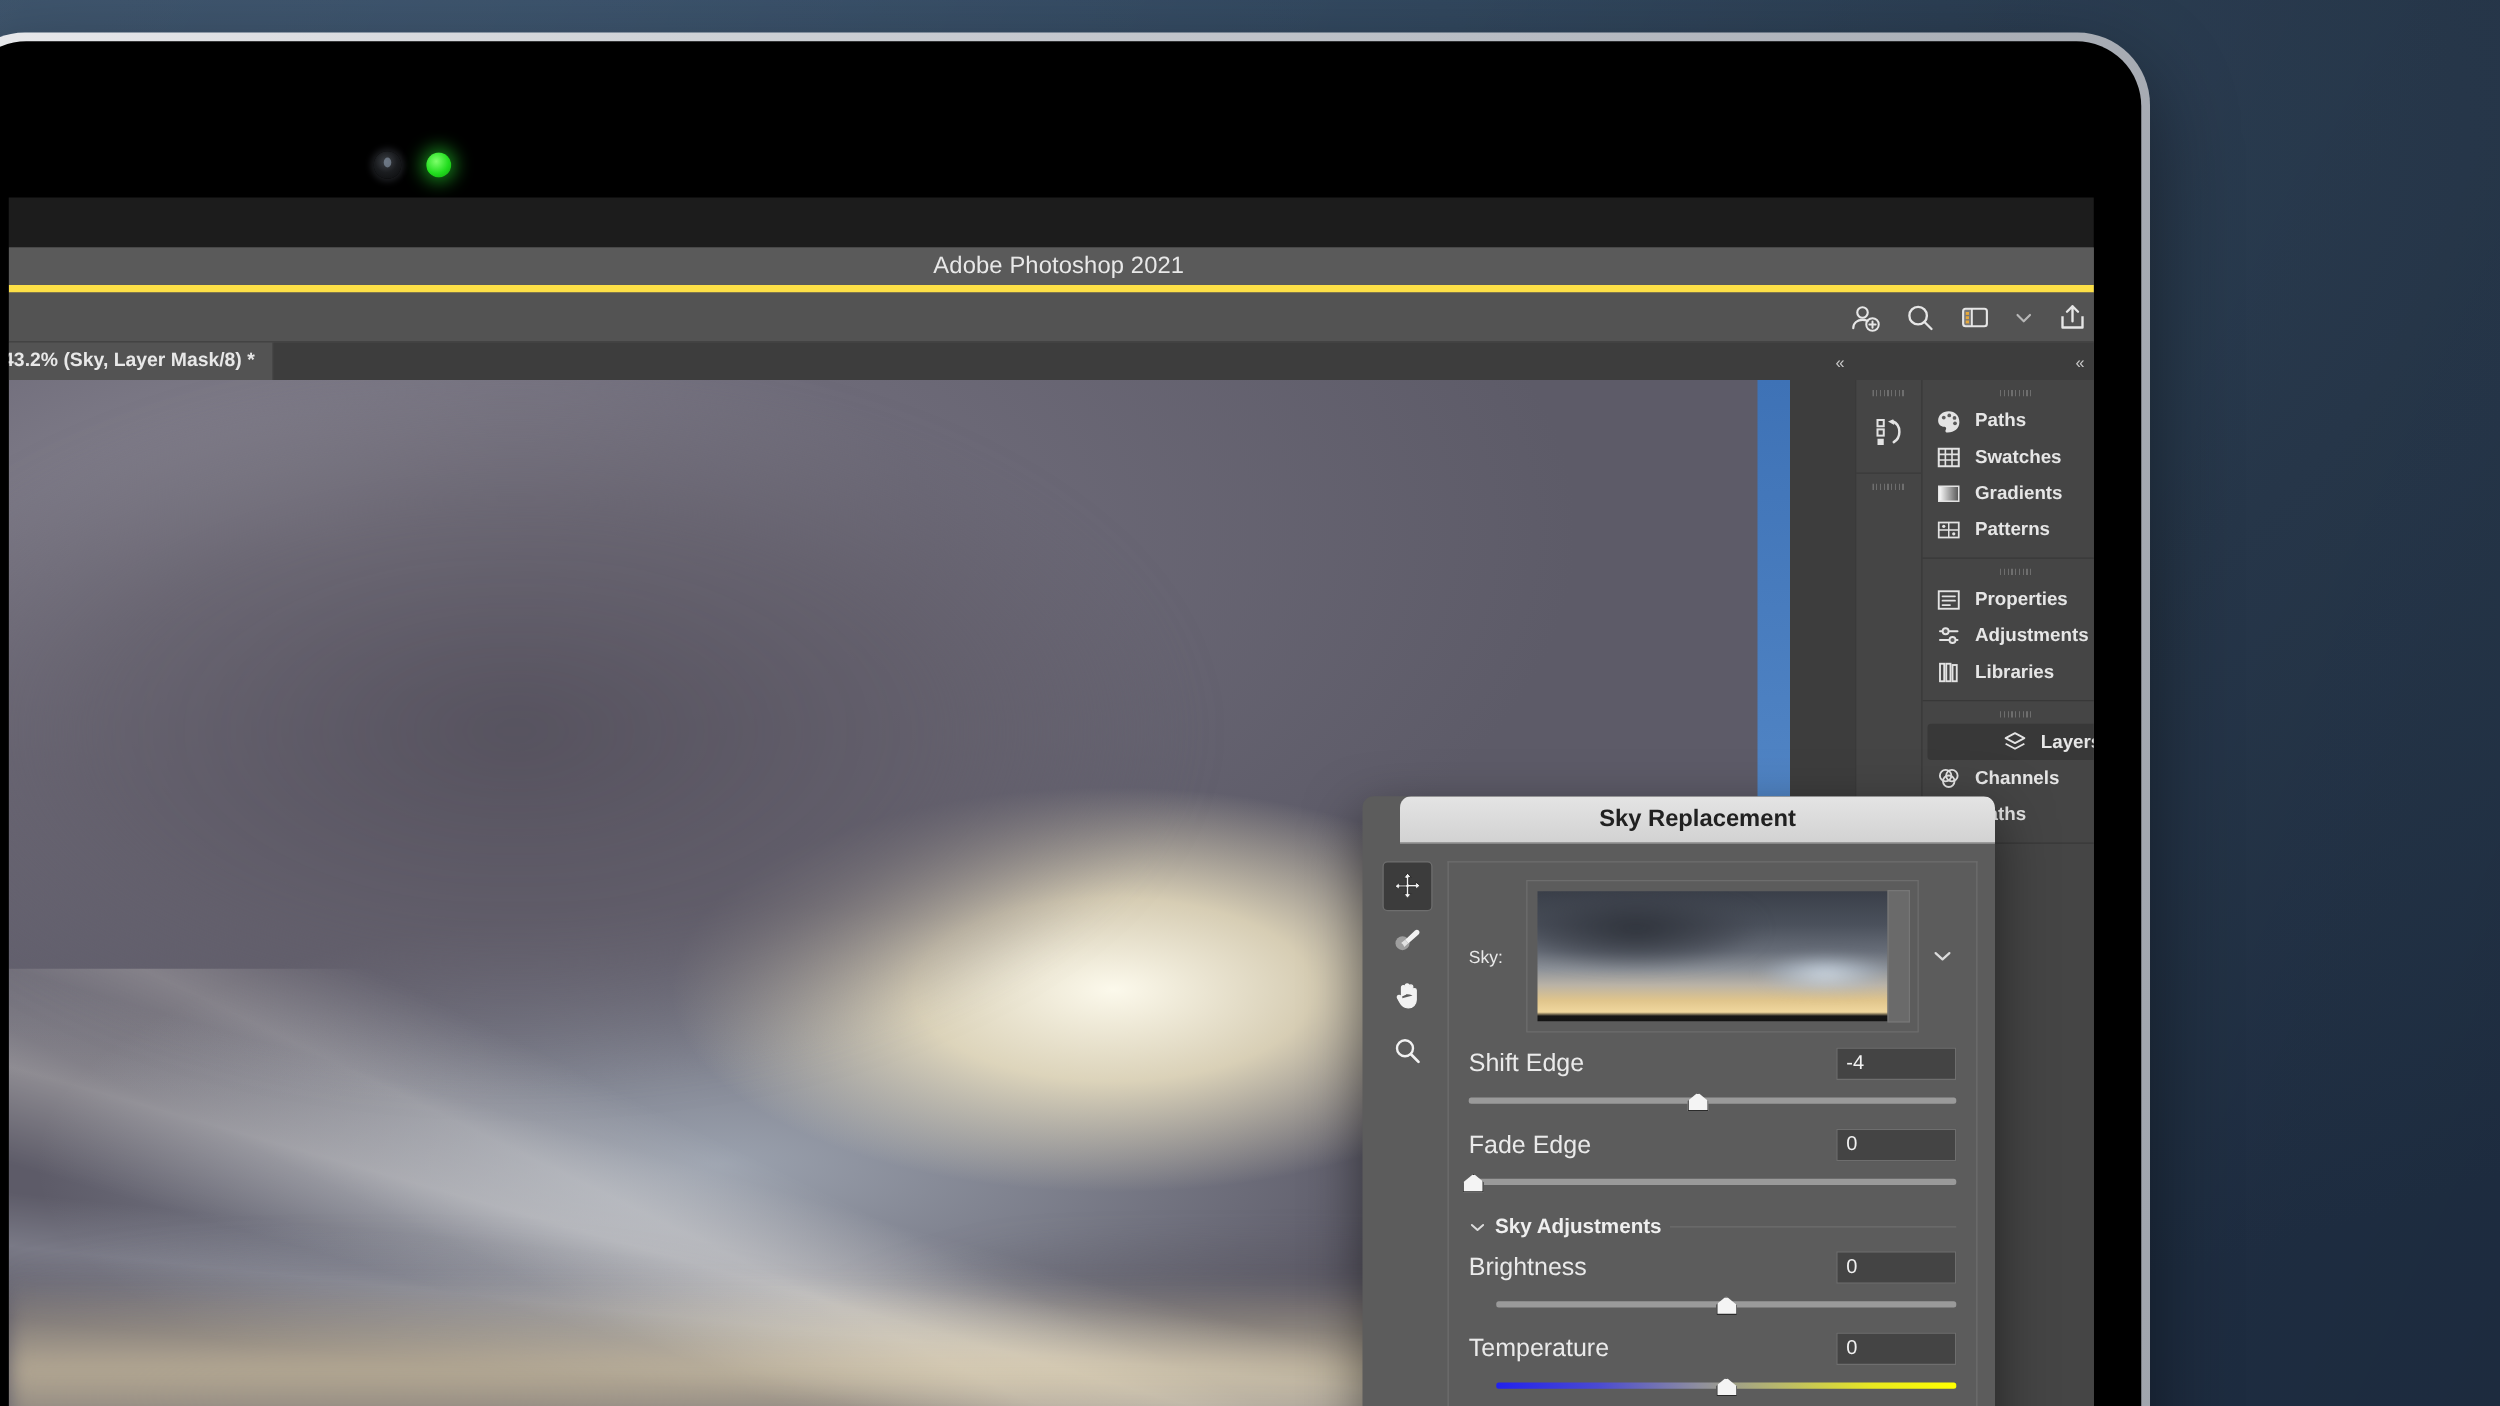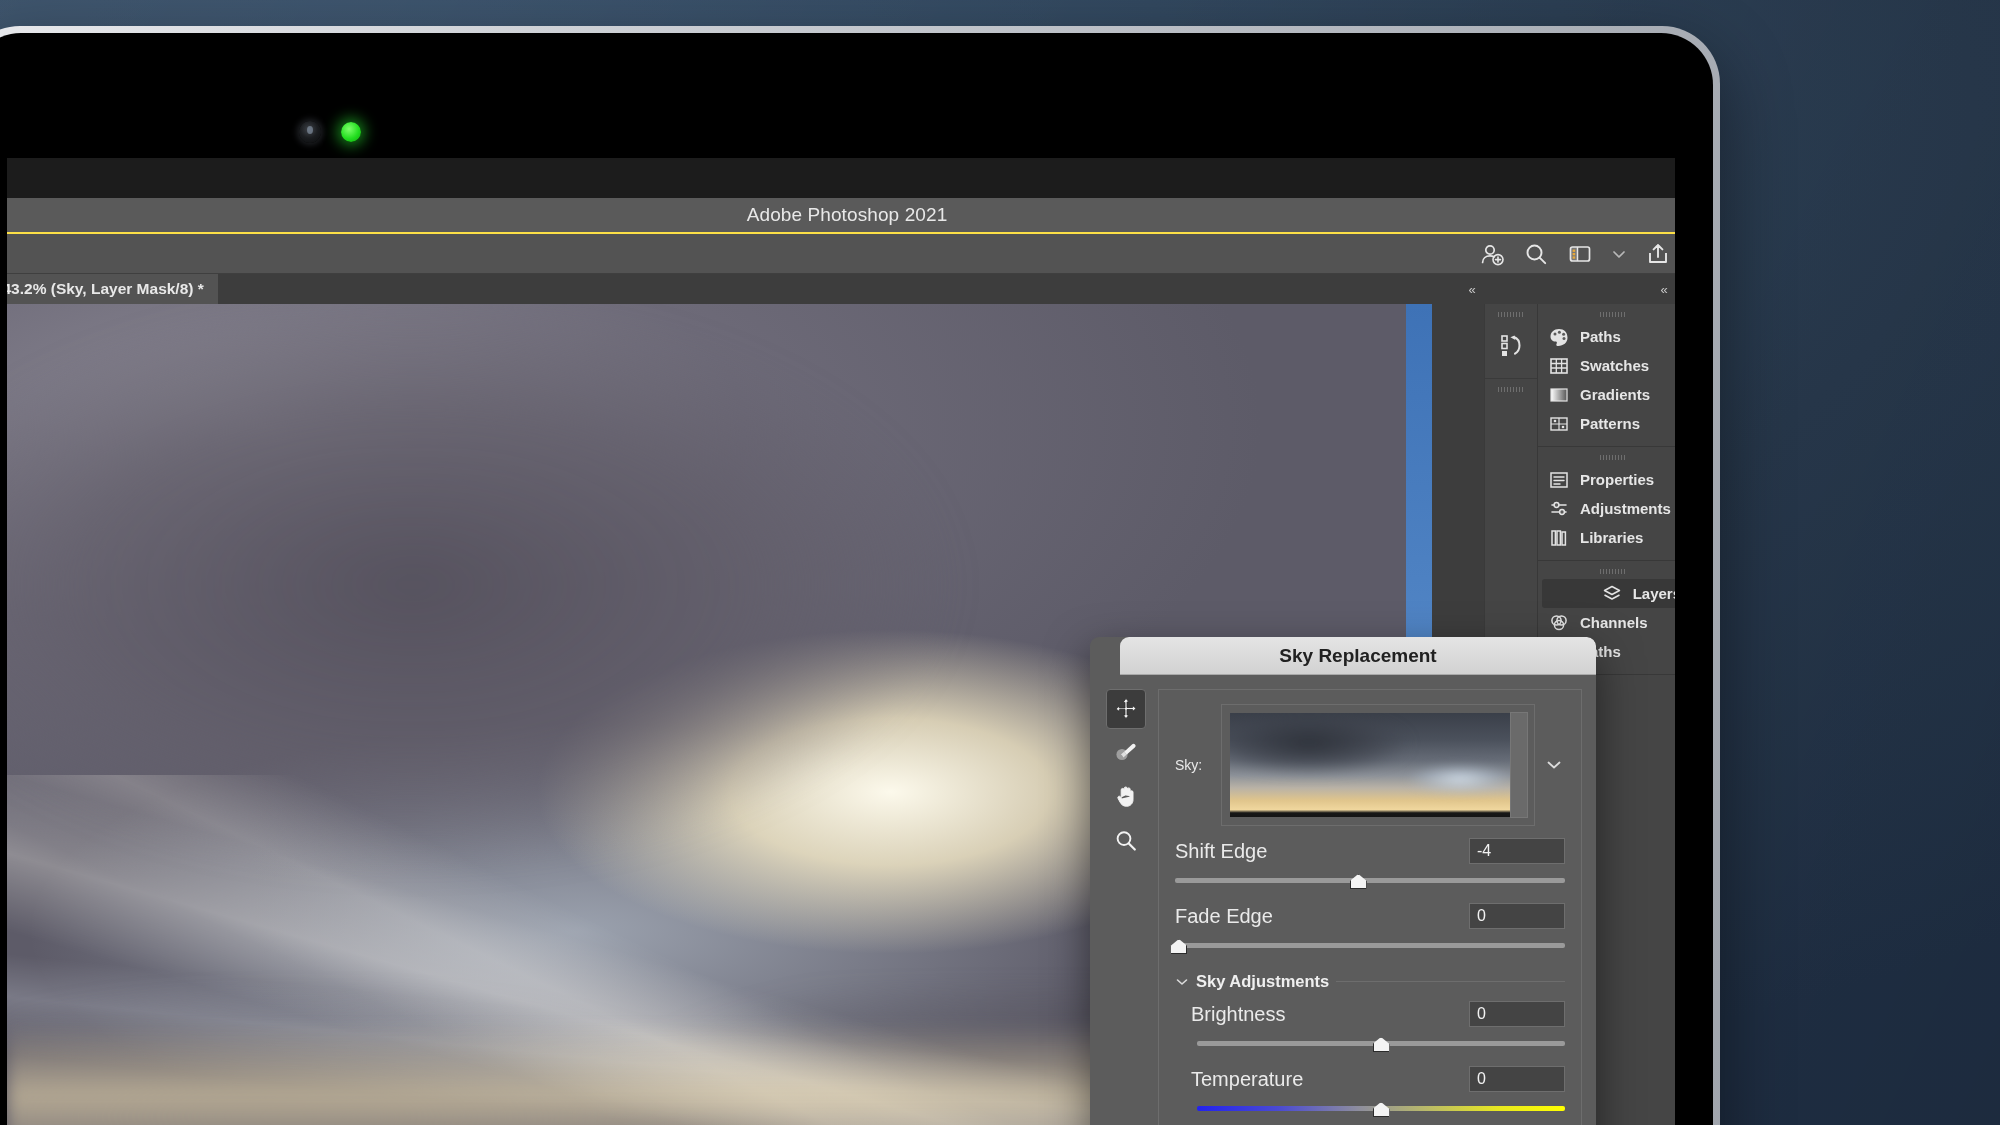--- a/index.html
+++ b/index.html
@@ -63,21 +63,21 @@
   
   #ps-window {
     position: absolute;
     left: 0; top: 40px; width: 1680px; bottom: 0;
     background: #535353;
     display: flex; flex-direction: column;
   }
   #ps-titlebar {
     height: 36px; flex: 0 0 36px;
     background: #5a5a5a;
-    border-bottom: 2px solid #fde047;
+    border-bottom: 6px solid #fde047;
     display: flex; align-items: center; justify-content: center;
     position: relative;
   }
   #ps-title {
     color: #e8e8e8; font-size: 19px; letter-spacing: .1px;
   }
   #ps-optionsbar {
     height: 40px; flex: 0 0 40px;
     background: #535353;
     border-bottom: 1px solid #3f3f3f;
@@ -263,21 +263,21 @@
     filter: blur(5px);
   }
   #sky-scroll {
     position: absolute; right: 6px; top: 7px; bottom: 7px; width: 18px;
     background: #6a6a6a; border: 1px solid #777;
   }
   .sky-chevron { width: 22px; color: #dcdcdc; display: flex; align-items: center; justify-content: center; }
 
   .field-row { display: flex; align-items: center; justify-content: space-between; margin-top: 10px; }
   .field-label { color: #eaeaea; font-size: 20px; }
-  .field-label.indent { margin-left: 16px; }
+  .field-label.indent { }
   .num-box {
     width: 96px; height: 26px; background: #444; border: 1px solid #6e6e6e;
     color: #f2f2f2; font-size: 16px; display: flex; align-items: center; padding-left: 7px;
   }
   .slider { position: relative; height: 22px; margin-top: 7px; }
   .slider.indent { margin-left: 22px; }
   .track {
     position: absolute; left: 0; right: 0; top: 7px; height: 5px;
     background: #9a9a9a; border-radius: 2px;
   }

